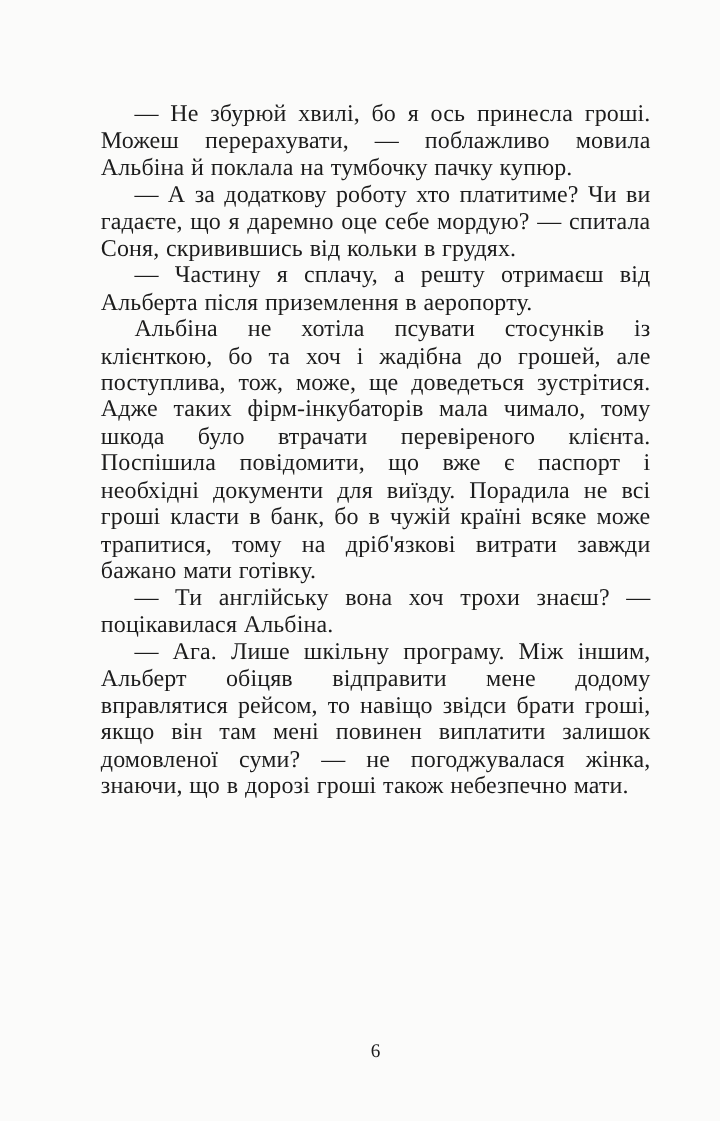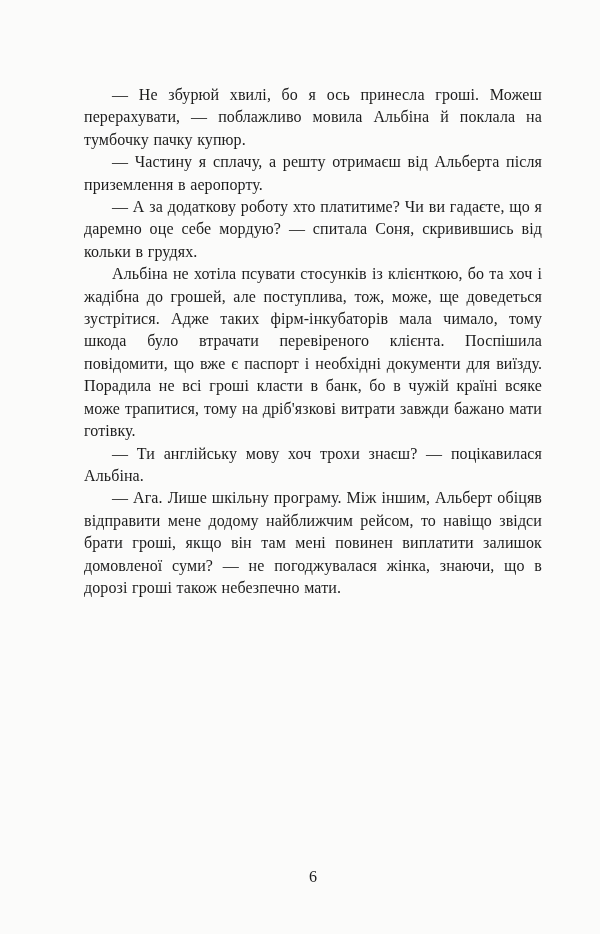--- a/index.html
+++ b/index.html
@@ -20,21 +20,21 @@
       height: 934px;
       box-sizing: border-box;
       padding: 84px 58px 0 84px;
       background: #fbfbfa;
     }
     .text-block {
       width: 100%;
     }
     .para {
       margin: 0;
-      font-size: 16px;
+      font-size: 20px;
       line-height: 22.4px;
       text-align: justify;
       text-indent: 28px;
       letter-spacing: 0.1px;
       word-spacing: 0.5px;
       hyphens: auto;
     }
     .page-number {
       position: absolute;
       bottom: 48px;
@@ -44,20 +44,20 @@
       font-size: 16px;
       color: #1c1c1c;
     }
   </style>
 </head>
 <body>
 
 <div class="book-page" lang="uk">
   <div class="text-block">
     <p class="para">— Не збурюй хвилі, бо я ось принесла гроші. Можеш перерахувати, — поблажливо мовила Альбіна й поклала на тумбочку пачку купюр.</p>
+    <p class="para">— А за додаткову роботу хто платитиме? Чи ви гадаєте, що я даремно оце себе мордую? — спитала Соня, скривившись від кольки в грудях.</p>
     <p class="para">— Частину я сплачу, а решту отримаєш від Альберта після приземлення в аеропорту.</p>
-    <p class="para">— А за додаткову роботу хто платитиме? Чи ви гадаєте, що я даремно оце себе мордую? — спитала Соня, скривившись від кольки в грудях.</p>
     <p class="para">Альбіна не хотіла псувати стосунків із клієнткою, бо та хоч і жадібна до грошей, але поступлива, тож, може, ще доведеться зустрітися. Адже таких фірм-інкубаторів мала чимало, тому шкода було втрачати перевіреного клієнта. Поспішила повідомити, що вже є паспорт і необхідні документи для виїзду. Порадила не всі гроші класти в банк, бо в чужій країні всяке може трапитися, тому на дріб'язкові витрати завжди бажано мати готівку.</p>
-    <p class="para">— Ти англійську мову хоч трохи знаєш? — поцікавилася Альбіна.</p>
-    <p class="para">— Ага. Лише шкільну програму. Між іншим, Альберт обіцяв відправити мене додому найближчим рейсом, то навіщо звідси брати гроші, якщо він там мені повинен виплатити залишок домовленої суми? — не погоджувалася жінка, знаючи, що в дорозі гроші також небезпечно мати.</p>
+    <p class="para">— Ти англійську вона хоч трохи знаєш? — поцікавилася Альбіна.</p>
+    <p class="para">— Ага. Лише шкільну програму. Між іншим, Альберт обіцяв відправити мене додому вправлятися рейсом, то навіщо звідси брати гроші, якщо він там мені повинен виплатити залишок домовленої суми? — не погоджувалася жінка, знаючи, що в дорозі гроші також небезпечно мати.</p>
   </div>
   <div class="page-number">6</div>
 </div>
 
 </body></html>

